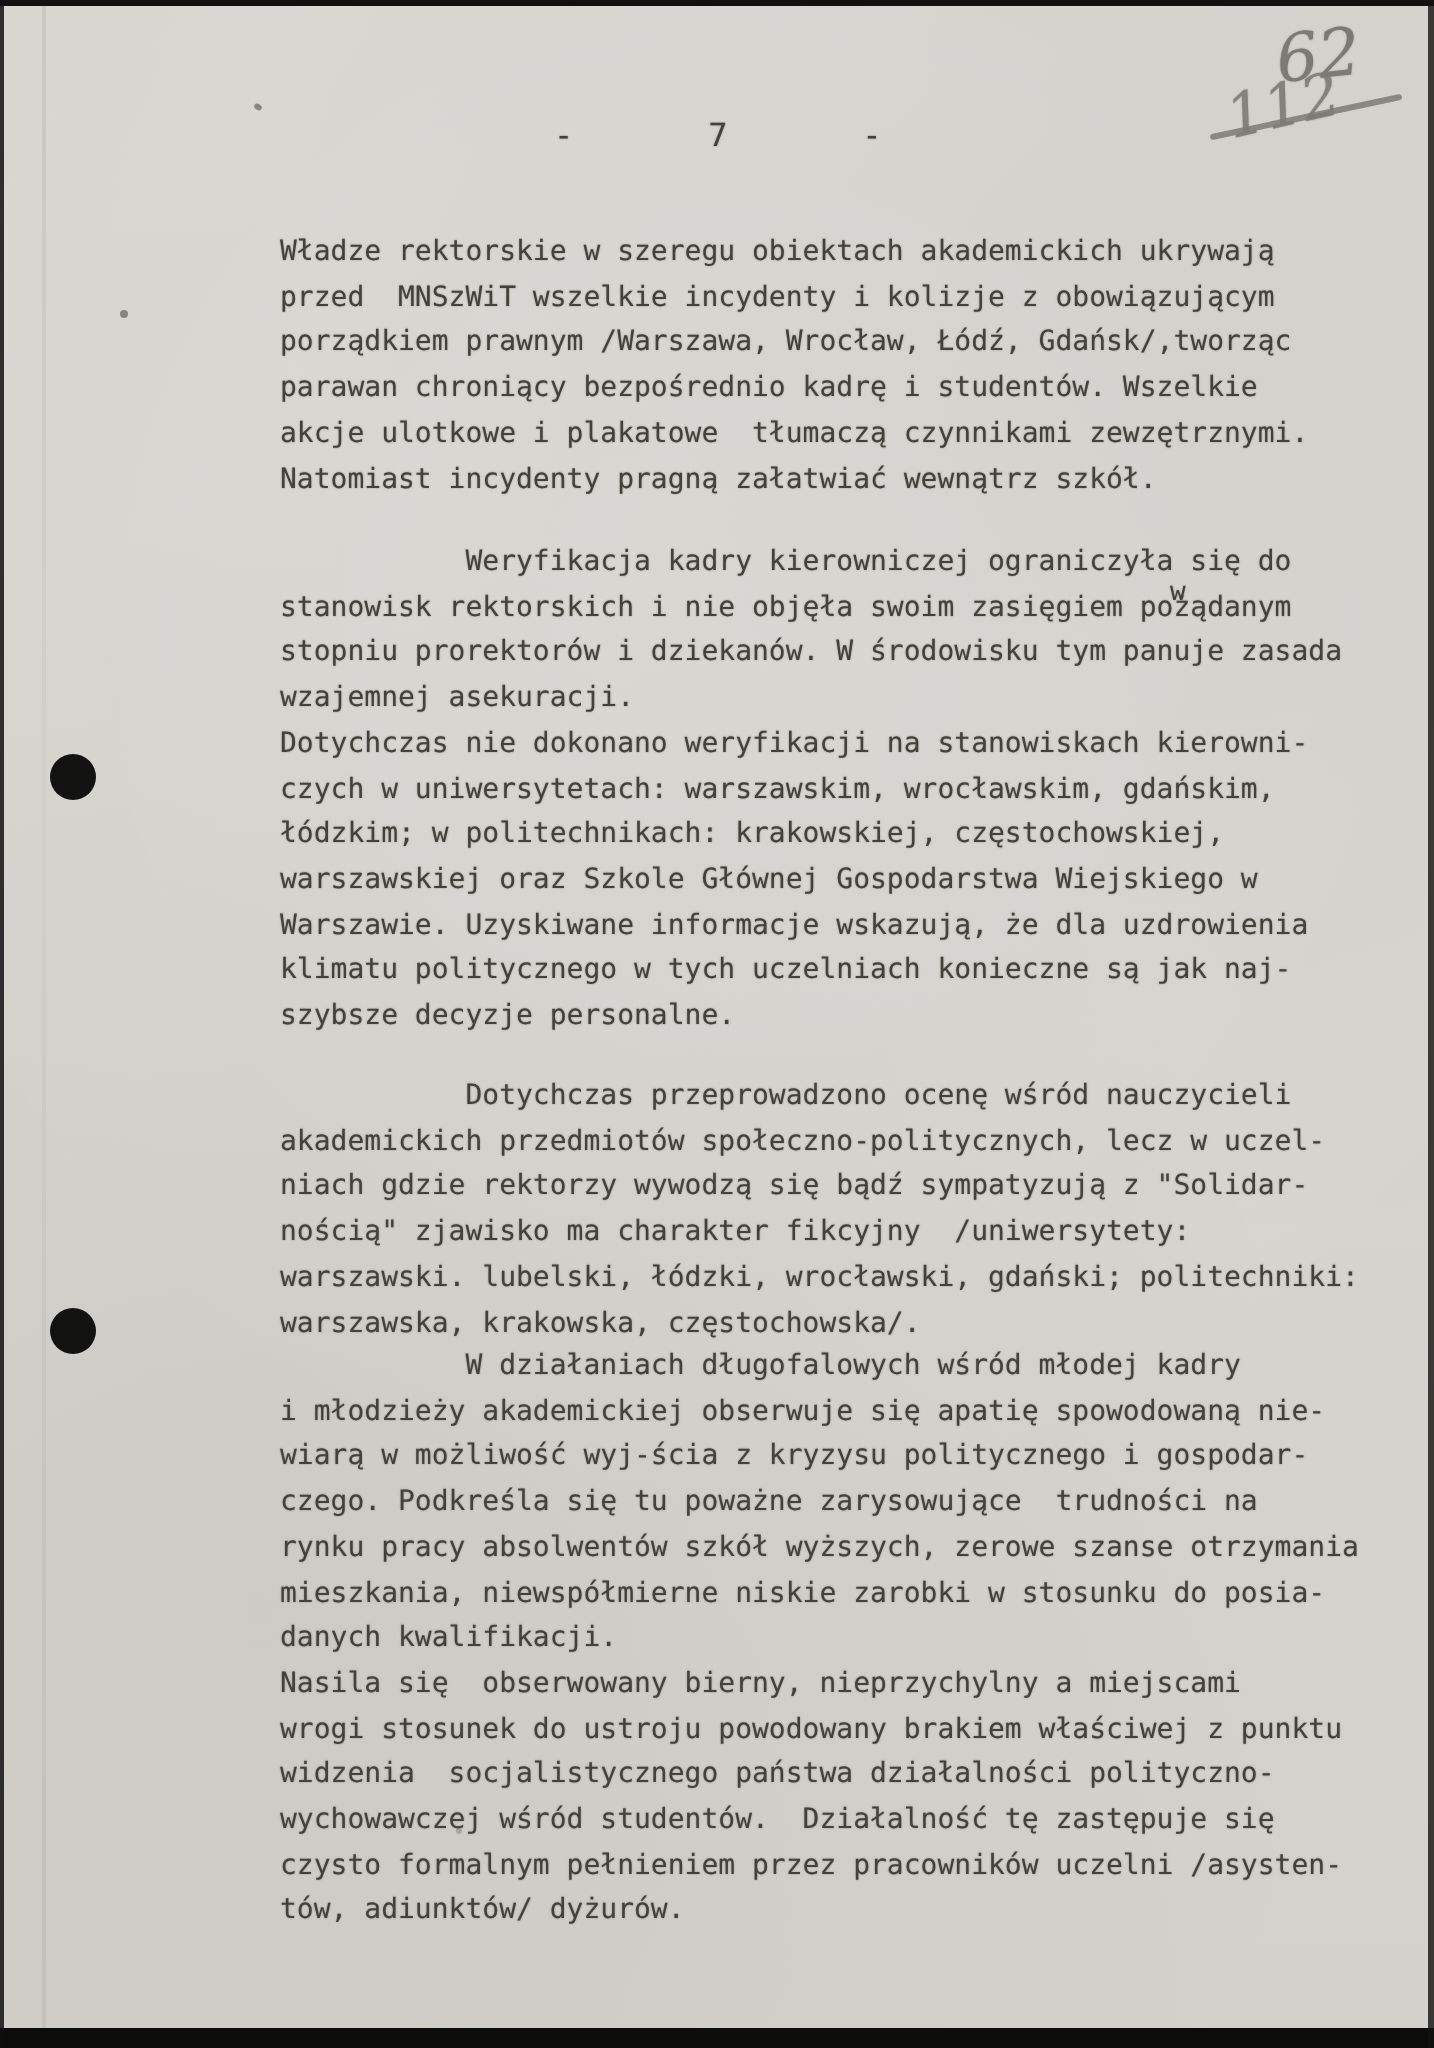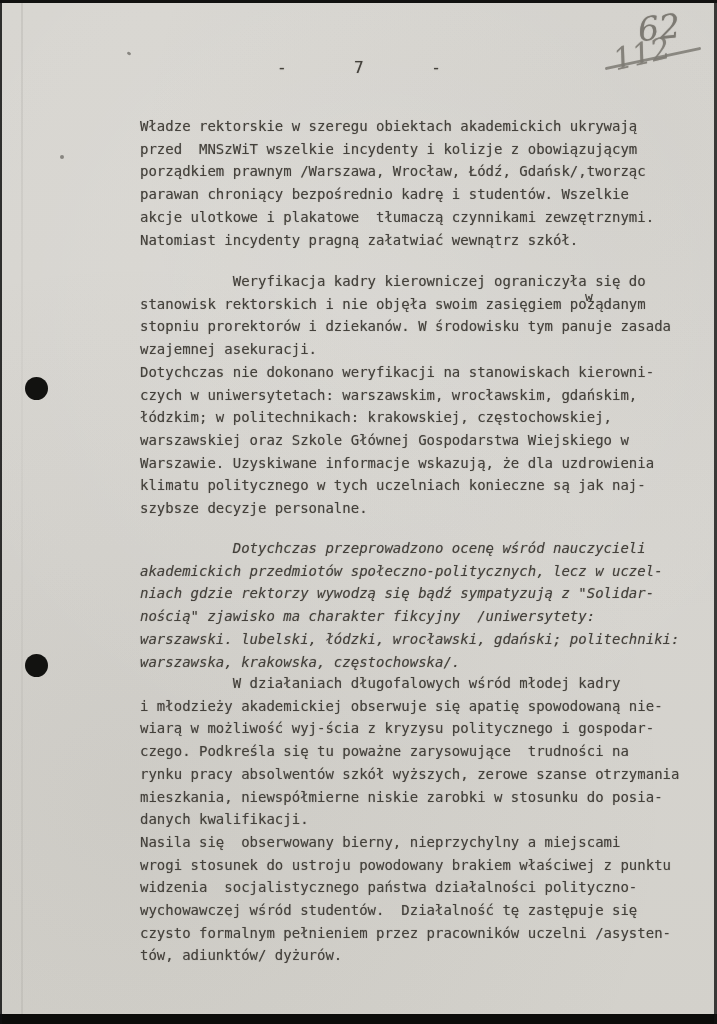--- a/index.html
+++ b/index.html
@@ -32,21 +32,21 @@
   }
   .para{
     position:absolute; left:140px; margin:0;
     font-family:"DejaVu Sans Mono", monospace;
     font-size:14px; line-height:22.7px; color:var(--ink);
     white-space:pre; letter-spacing:0;
     text-shadow:0 0 1px rgba(68,65,59,0.45);
   }
   .p1{top:115px;}
   .p2{top:270px;}
-  .p3{top:537px;font-style:italic;}
+  .p3{top:537px;}
   .p4{top:672px;}
   .sup-w{
     position:absolute; left:585px; top:289px;
     font-size:13px; color:var(--ink);
     text-shadow:0 0 1px rgba(68,65,59,0.45);
   }
   .hw{
     position:absolute; color:var(--pencil);
     font-family:"DejaVu Serif", serif; font-style:italic;
     text-shadow:0 0 1px rgba(125,122,115,0.6);

